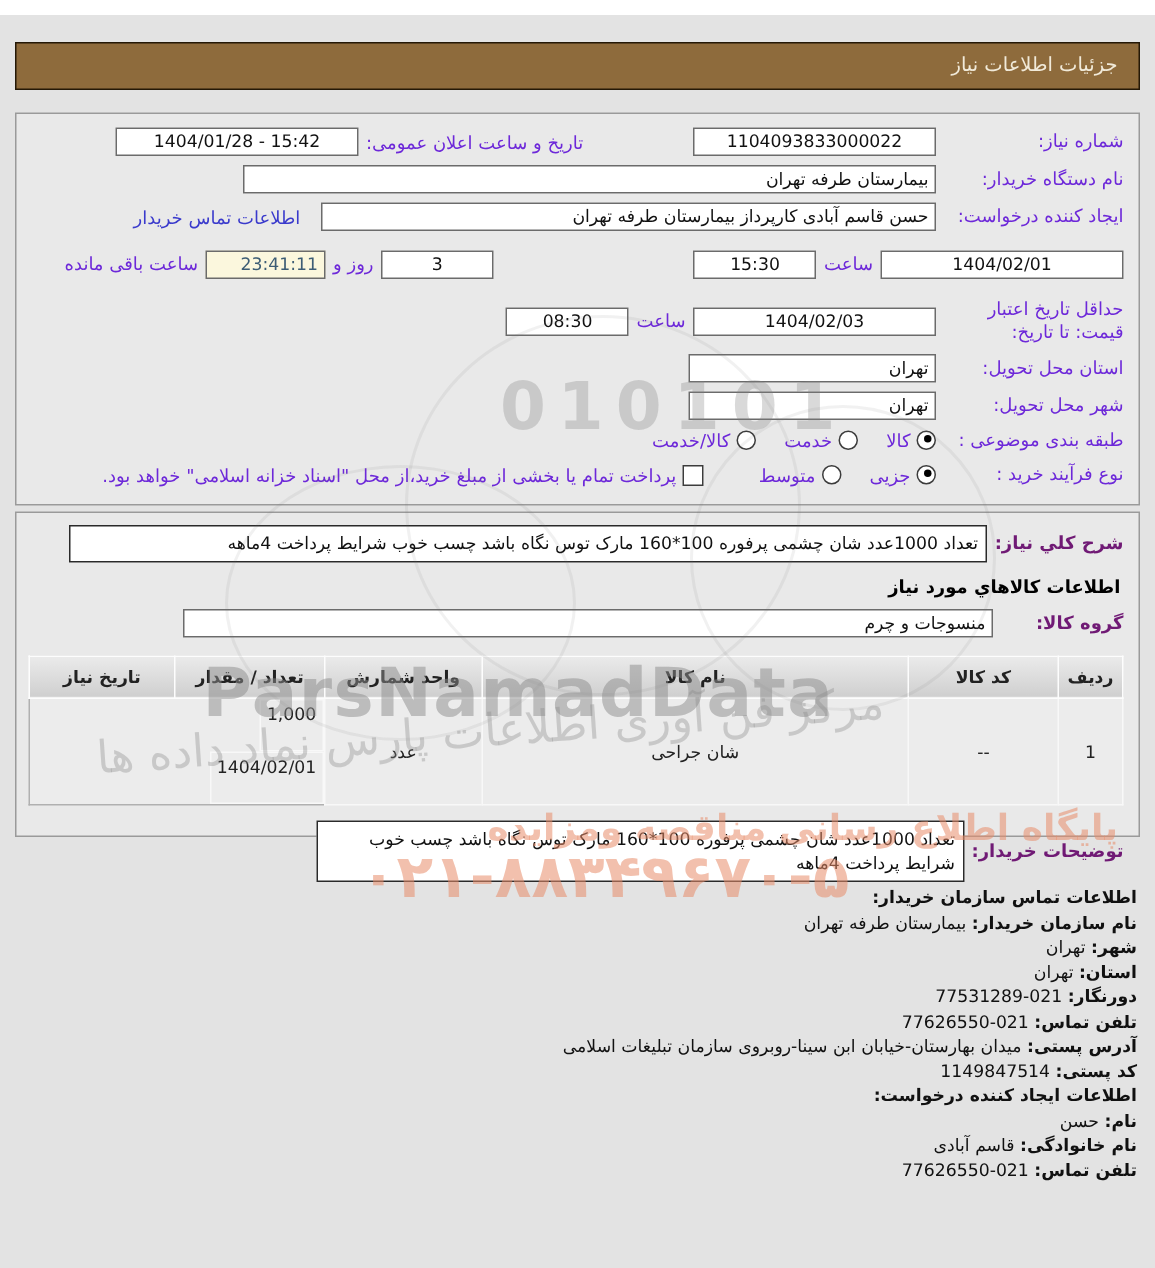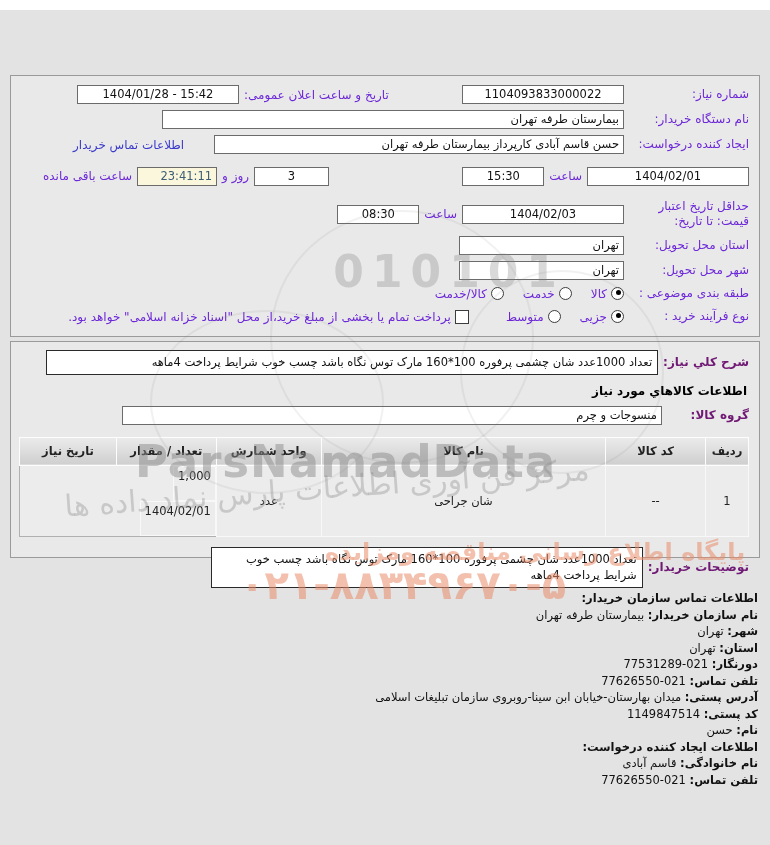--- a/index.html
+++ b/index.html
@@ -63,41 +63,42 @@
     color:rgba(232,140,105,0.55);}
   .wm-phone{top:552px;left:240px;font-size:40px;font-weight:bold;
     color:rgba(232,140,105,0.55);letter-spacing:2px;}
 </style>
 </head>
 <body>
 
 <div class="topstrip"></div>
 <div class="page">
 
+  <div class="titlebar">جزئیات اطلاعات نیاز</div>
 
   <div class="panel p1">
 
     <div class="row">
       <div class="lblcol lbl">شماره نیاز:</div>
       <div class="field w152 center ltrn">1104093833000022</div>
       <div class="leftpush" style="margin-left:56px;">
         <span class="lbl">تاریخ و ساعت اعلان عمومی:</span>
         <div class="field w152 center ltrn">1404/01/28 - 15:42</div>
       </div>
     </div>
 
     <div class="row">
       <div class="lblcol lbl">نام دستگاه خریدار:</div>
       <div class="field w452">بیمارستان طرفه تهران</div>
     </div>
 
     <div class="row">
       <div class="lblcol lbl">ایجاد کننده درخواست:</div>
       <div class="field w400">حسن قاسم آبادی کارپرداز بیمارستان طرفه تهران</div>
-      <div class="leftpush" style="margin-left:52px;">
+      <div class="leftpush" style="margin-left:68px;">
         <span class="link">اطلاعات تماس خریدار</span>
       </div>
     </div>
 
     <div class="row" style="height:32px;">
       <div class="field w152 center ltrn">1404/02/01</div>
       <span class="lbl">ساعت</span>
       <div class="field w72 center ltrn">15:30</div>
       <div class="leftpush" style="margin-left:22px;">
         <div class="field w65 center ltrn">3</div>
@@ -210,22 +211,22 @@
 
   <div class="contact">
     <div class="cline" style="font-weight:bold;">اطلاعات تماس سازمان خریدار:</div>
     <div class="cline"><b>نام سازمان خریدار:</b> <span>بیمارستان طرفه تهران</span></div>
     <div class="cline"><b>شهر:</b> <span>تهران</span></div>
     <div class="cline"><b>استان:</b> <span>تهران</span></div>
     <div class="cline"><b>دورنگار:</b> <span class="ltrn">77531289-021</span></div>
     <div class="cline"><b>تلفن تماس:</b> <span class="ltrn">77626550-021</span></div>
     <div class="cline"><b>آدرس پستی:</b> <span>میدان بهارستان-خیابان ابن سینا-روبروی سازمان تبلیغات اسلامی</span></div>
     <div class="cline"><b>کد پستی:</b> <span class="ltrn">1149847514</span></div>
+    <div class="cline" style="font-weight:bold;">اطلاعات ایجاد کننده درخواست:</div>
     <div class="cline"><b>نام:</b> <span>حسن</span></div>
-    <div class="cline" style="font-weight:bold;">اطلاعات ایجاد کننده درخواست:</div>
     <div class="cline"><b>نام خانوادگی:</b> <span>قاسم آبادی</span></div>
     <div class="cline"><b>تلفن تماس:</b> <span class="ltrn">77626550-021</span></div>
   </div>
 
   <div class="wm wm-circle" style="top:200px;left:270px;width:260px;height:250px;"></div>
   <div class="wm wm-circle" style="top:260px;left:460px;width:200px;height:200px;"></div>
   <div class="wm wm-circle" style="top:300px;left:150px;width:230px;height:180px;"></div>
   <div class="wm wm-binary ltrn">010101</div>
   <div class="wm wm-pars ltrn">ParsNamadData</div>
   <div class="wm wm-callig">مرکز فن آوری اطلاعات پارس نماد داده ها</div>

